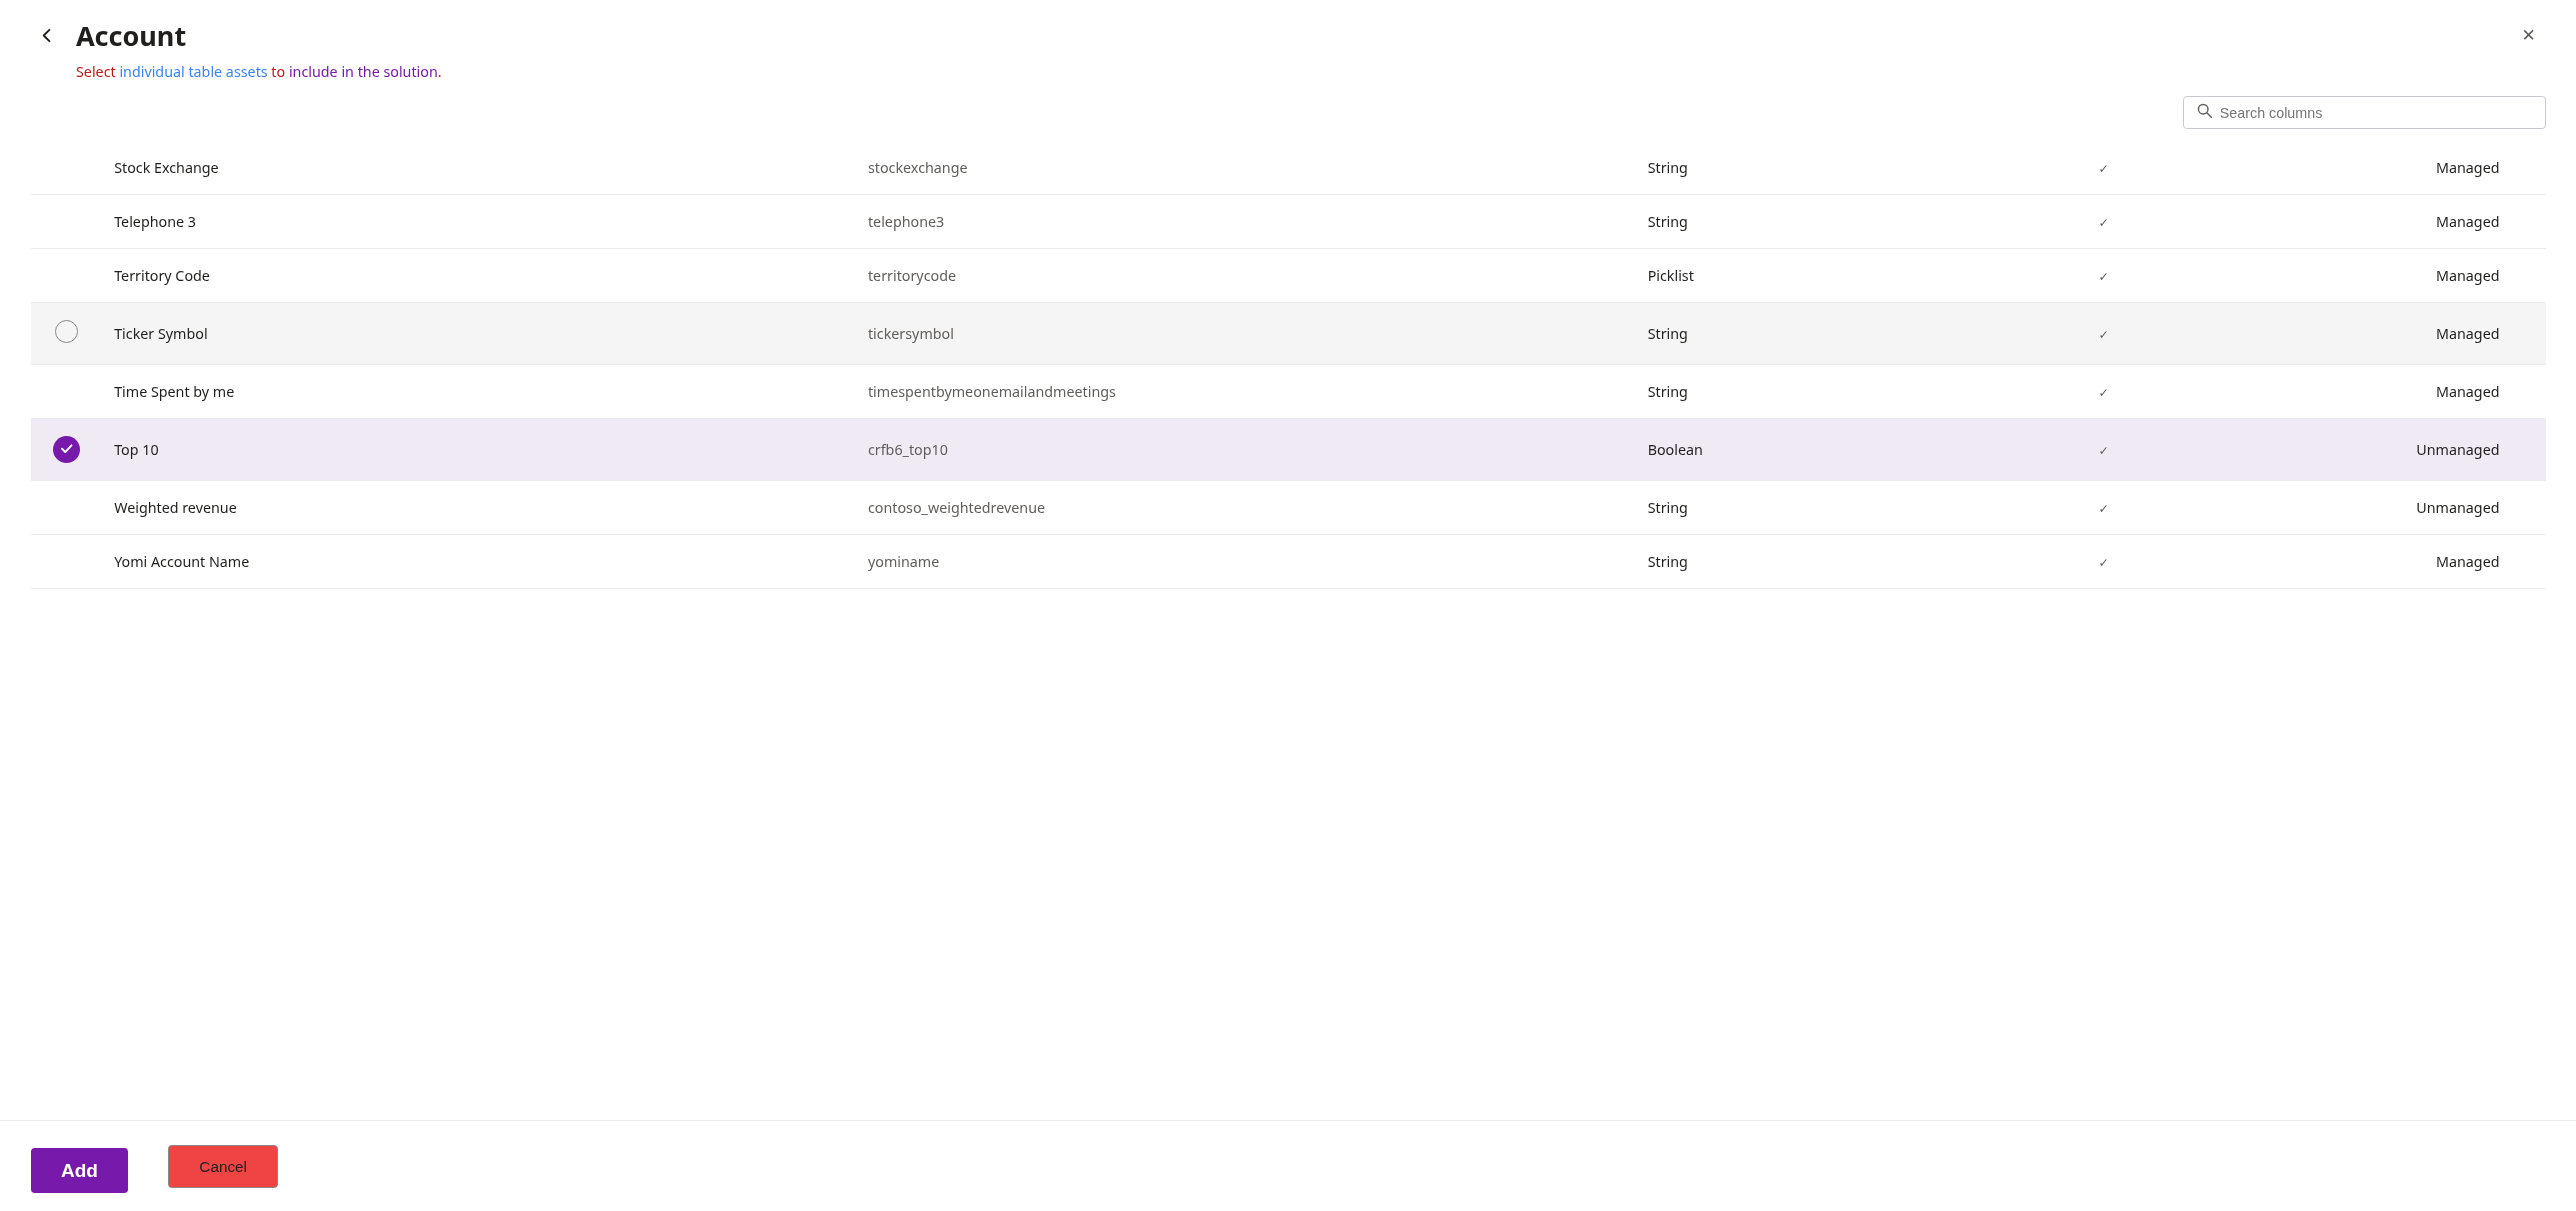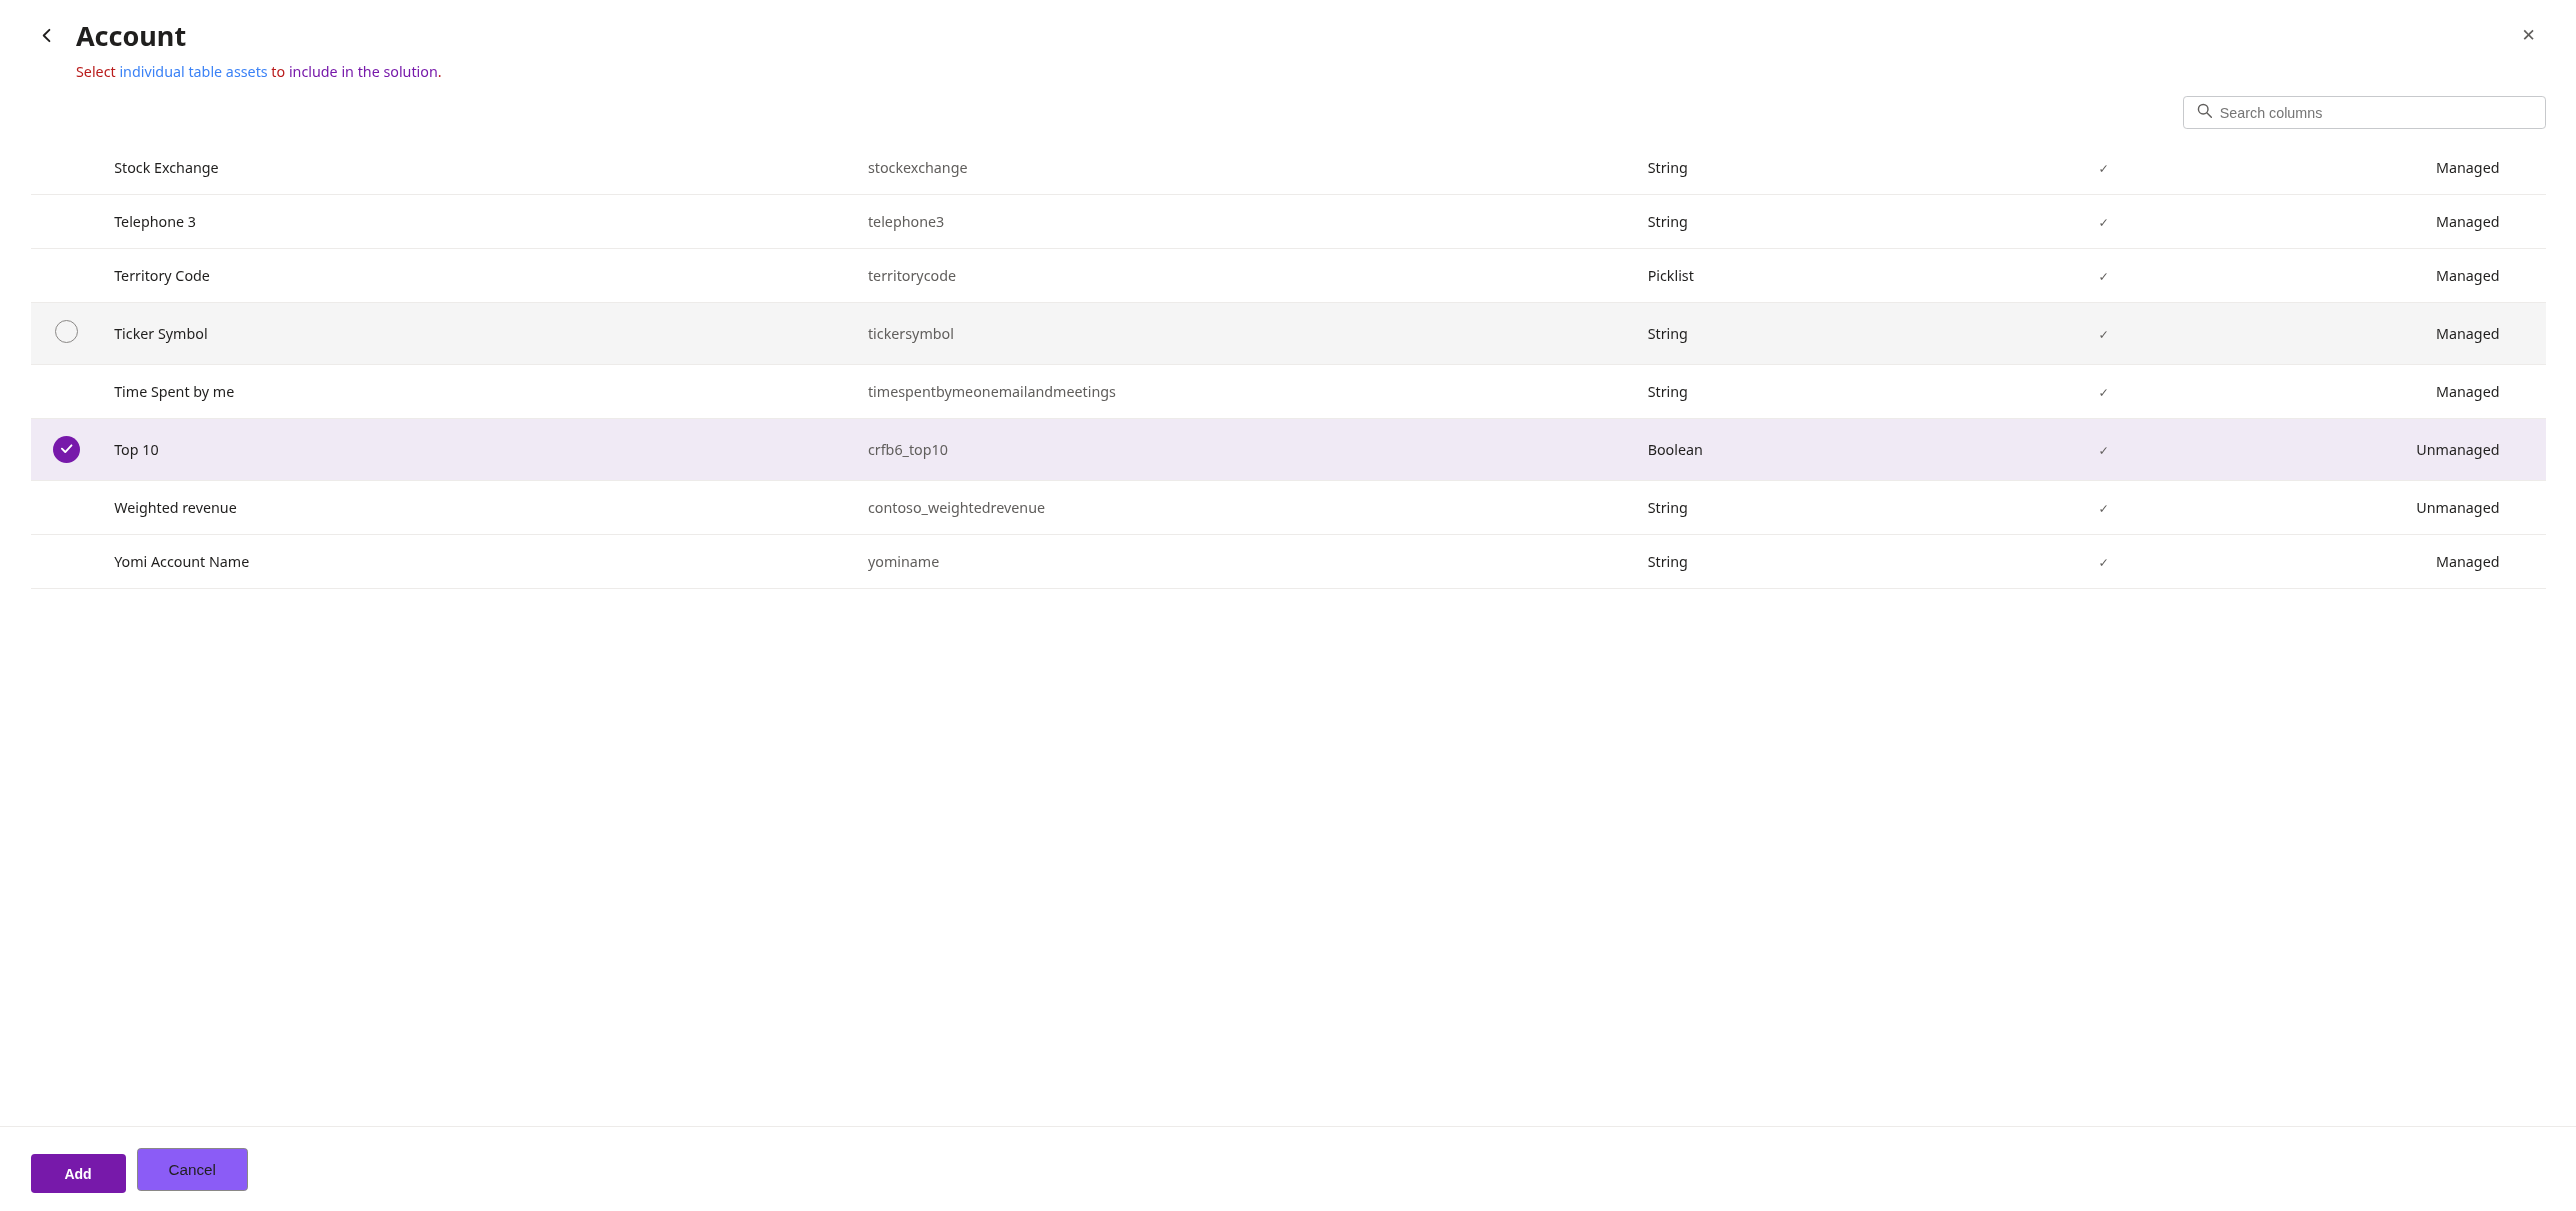--- a/index.html
+++ b/index.html
@@ -159,36 +159,37 @@
       border-top: 1px solid #edebe9;
       flex-shrink: 0;
       background: #fff;
     }
     .add-btn {
       background: #7719aa;
       color: #fff;
       border: none;
       border-radius: 3.8px;
       padding: 11.4px 30.5px;
-      font-size: 14px;
+      font-size: 19px;
       font-weight: 600;
       cursor: pointer;
       min-width: 95px;
       margin-top: 8px;
     }
     .cancel-btn {
-      background: #8b5cf6;
+      background: #ef4444;
       color: #201f1e;
       border: 1.4px solid #8a8886;
       border-radius: 3.8px;
       padding: 11.4px 30.5px;
       font-size: 15.3px;
       font-weight: 400;
       cursor: pointer;
       min-width: 105px;
+      margin-left: 28px;
     }
   </style>
 </head>
 <body>
 
 <div class="header">
   <div class="header-left">
     <button class="back-btn">
       <svg width="19" height="19" viewBox="0 0 20 20" fill="none" xmlns="http://www.w3.org/2000/svg">
         <path d="M12 4L6 10L12 16" stroke="#201f1e" stroke-width="2" stroke-linecap="round" stroke-linejoin="round"></path>

